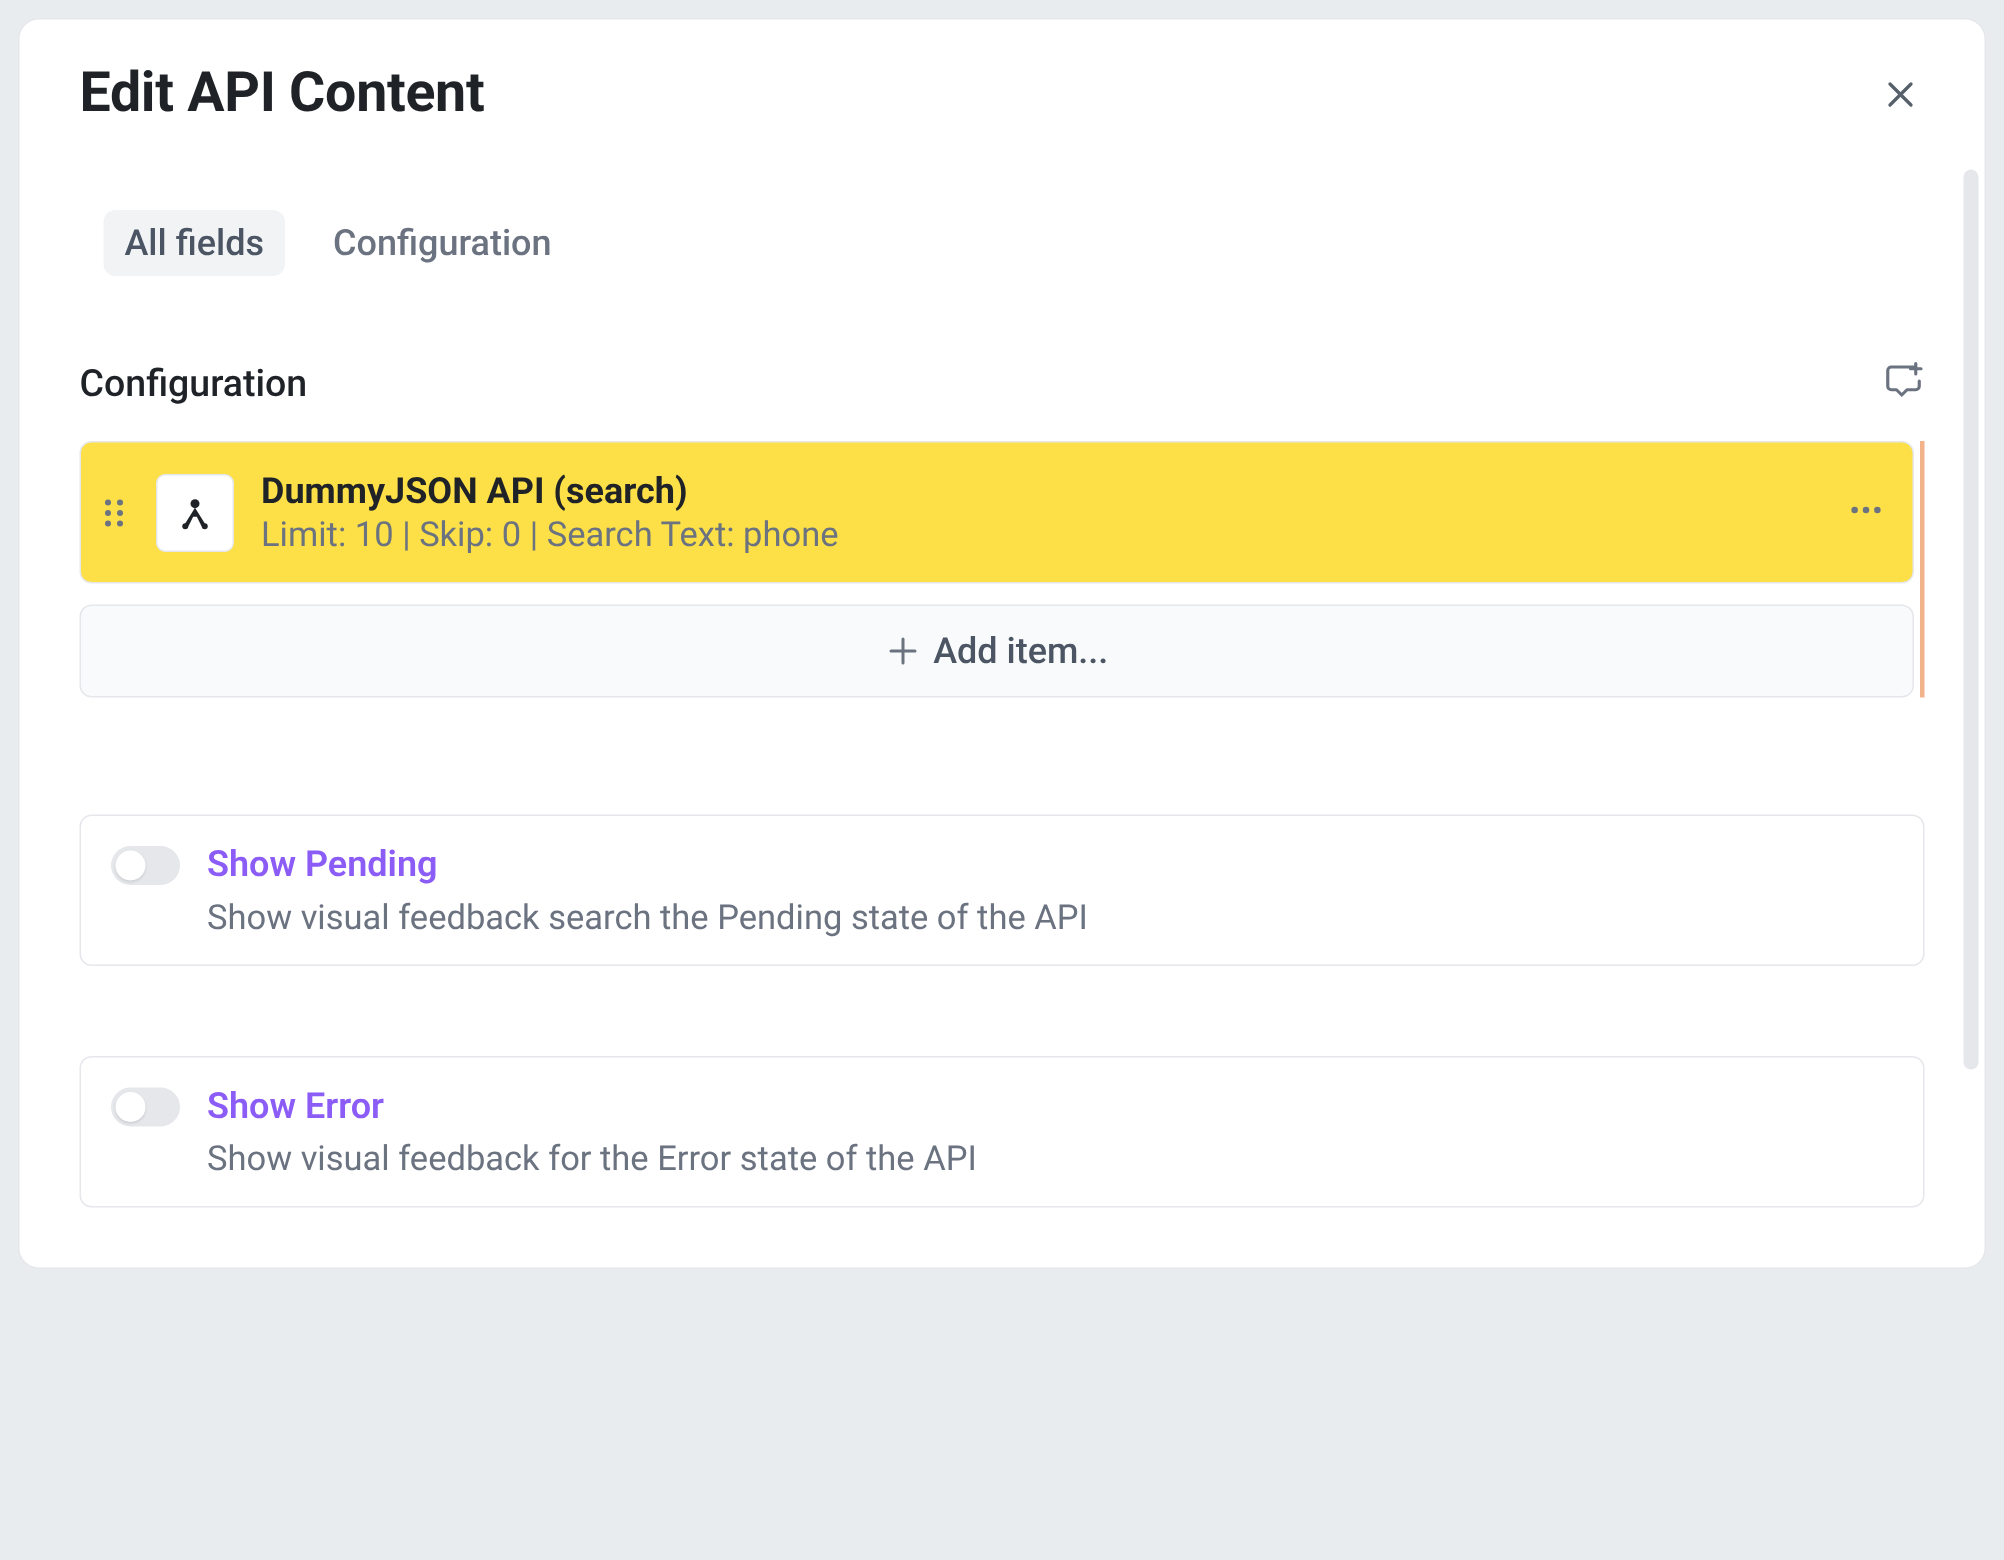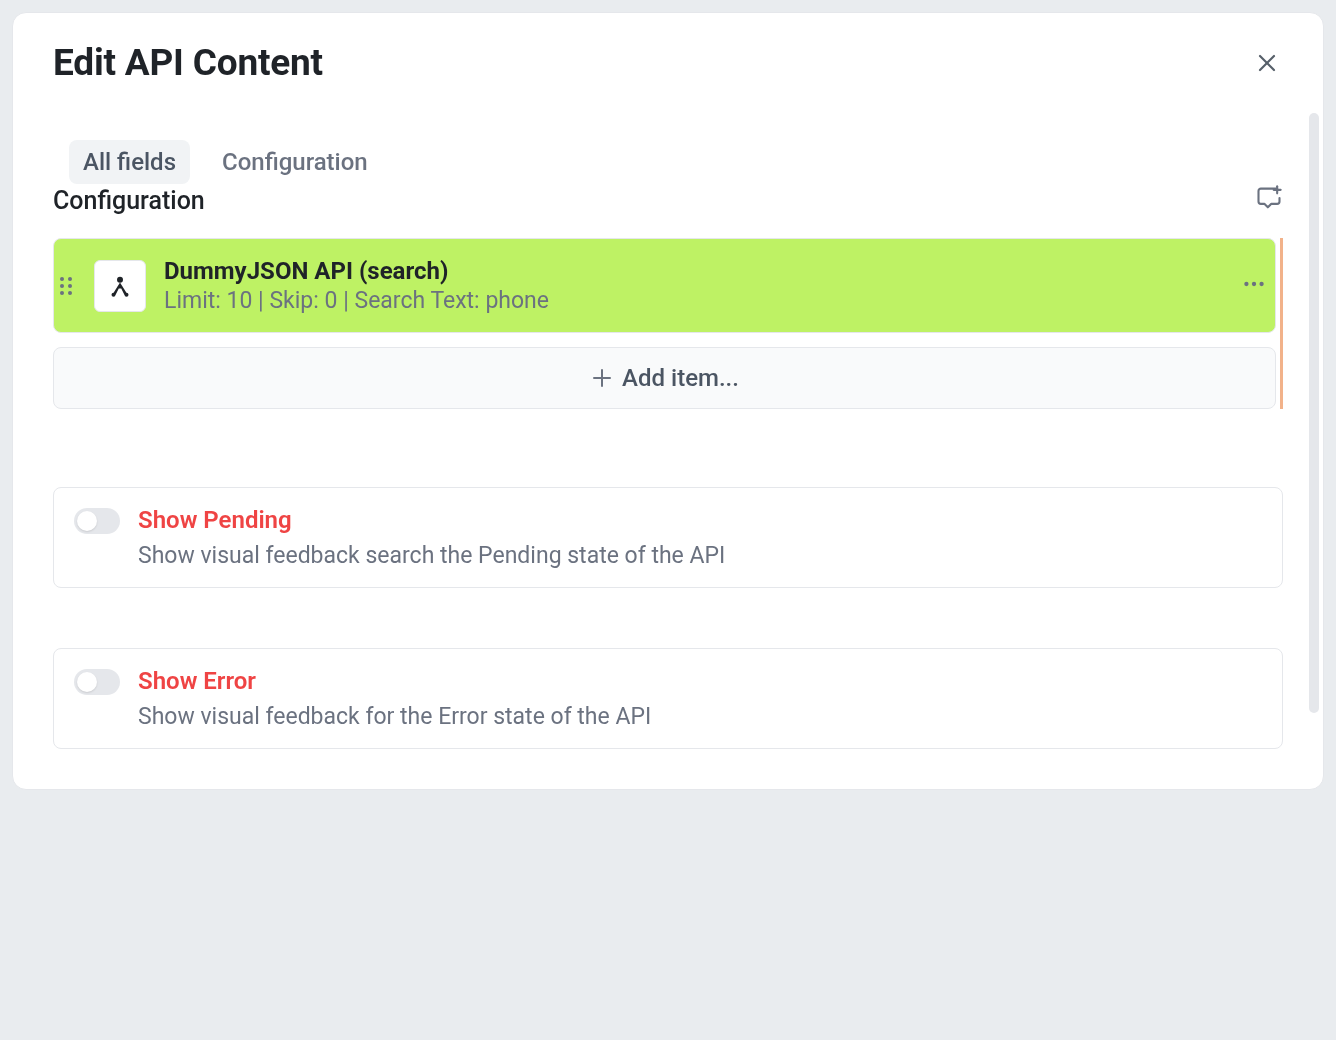--- a/index.html
+++ b/index.html
@@ -45,20 +45,21 @@
     }
     .modal-body {
       padding: 0 40px 40px 40px;
       max-height: calc(1040px - 110px);
       overflow-y: auto;
     }
     .tabs {
       display: flex;
       gap: 18px;
       margin-top: 44px;
+      margin-bottom: 56px;
       align-items: center;
       padding-left: 16px;
     }
     .tab {
       font-size: 24px;
       font-weight: 500;
       color: #6b7280;
       padding: 8px 14px;
       border-radius: 8px;
       cursor: pointer;
@@ -82,26 +83,26 @@
       color: #6b7280;
       cursor: pointer;
     }
     .config-list {
       border-right: 3px solid #f2b28a;
       padding-right: 4px;
     }
     .config-item {
       border: 1px solid #e5e7eb;
       border-radius: 8px;
-      padding: 18px 2px;
+      padding: 18px 12px;
       display: flex;
       align-items: center;
       gap: 18px;
       margin-bottom: 14px;
-      background: #bef264;
+      background: #fde047;
     }
     .drag-handle {
       color: #6b7280;
       cursor: grab;
       display: flex;
       align-items: center;
     }
     .item-icon-box {
       width: 52px;
       height: 52px;
@@ -185,21 +186,21 @@
       box-shadow: 0 1px 2px rgba(0,0,0,0.12);
     }
     .toggle-content {
       display: flex;
       flex-direction: column;
       gap: 8px;
     }
     .toggle-title {
       font-size: 24px;
       font-weight: 600;
-      color: #ef4444;
+      color: #8b5cf6;
     }
     .toggle-desc {
       font-size: 23px;
       font-weight: 400;
       color: #6b7280;
     }
     .scrollbar-indicator {
       position: absolute;
       right: 4px;
       top: 100px;

